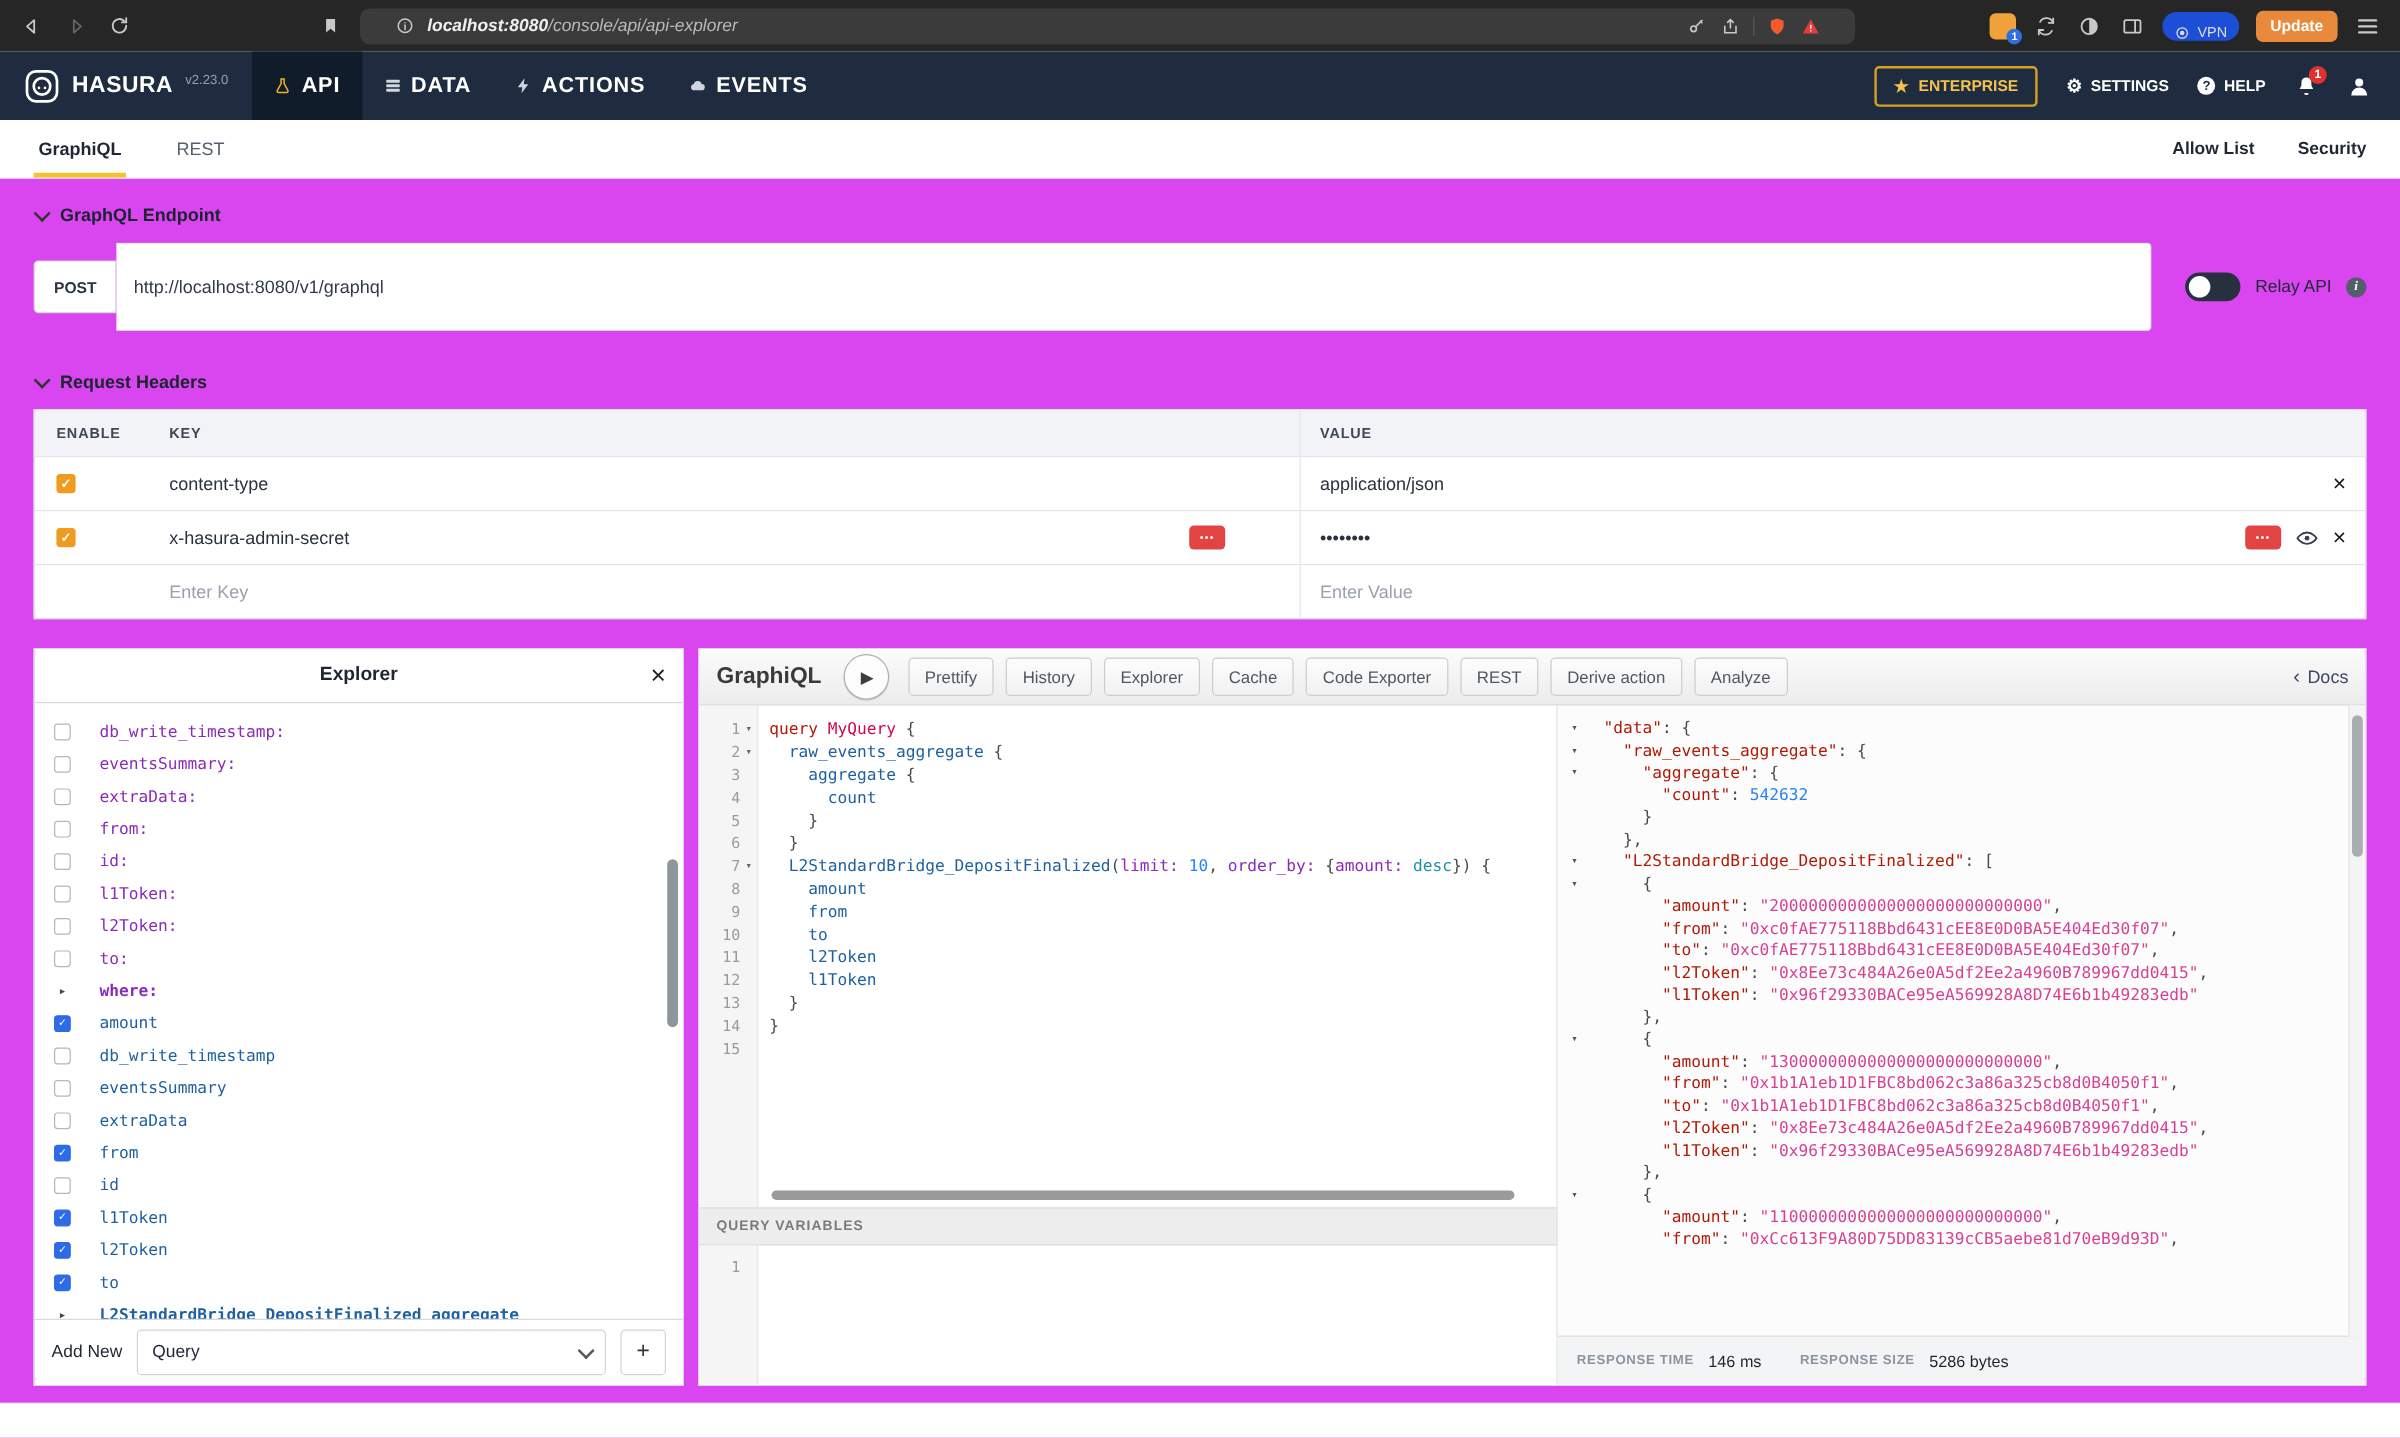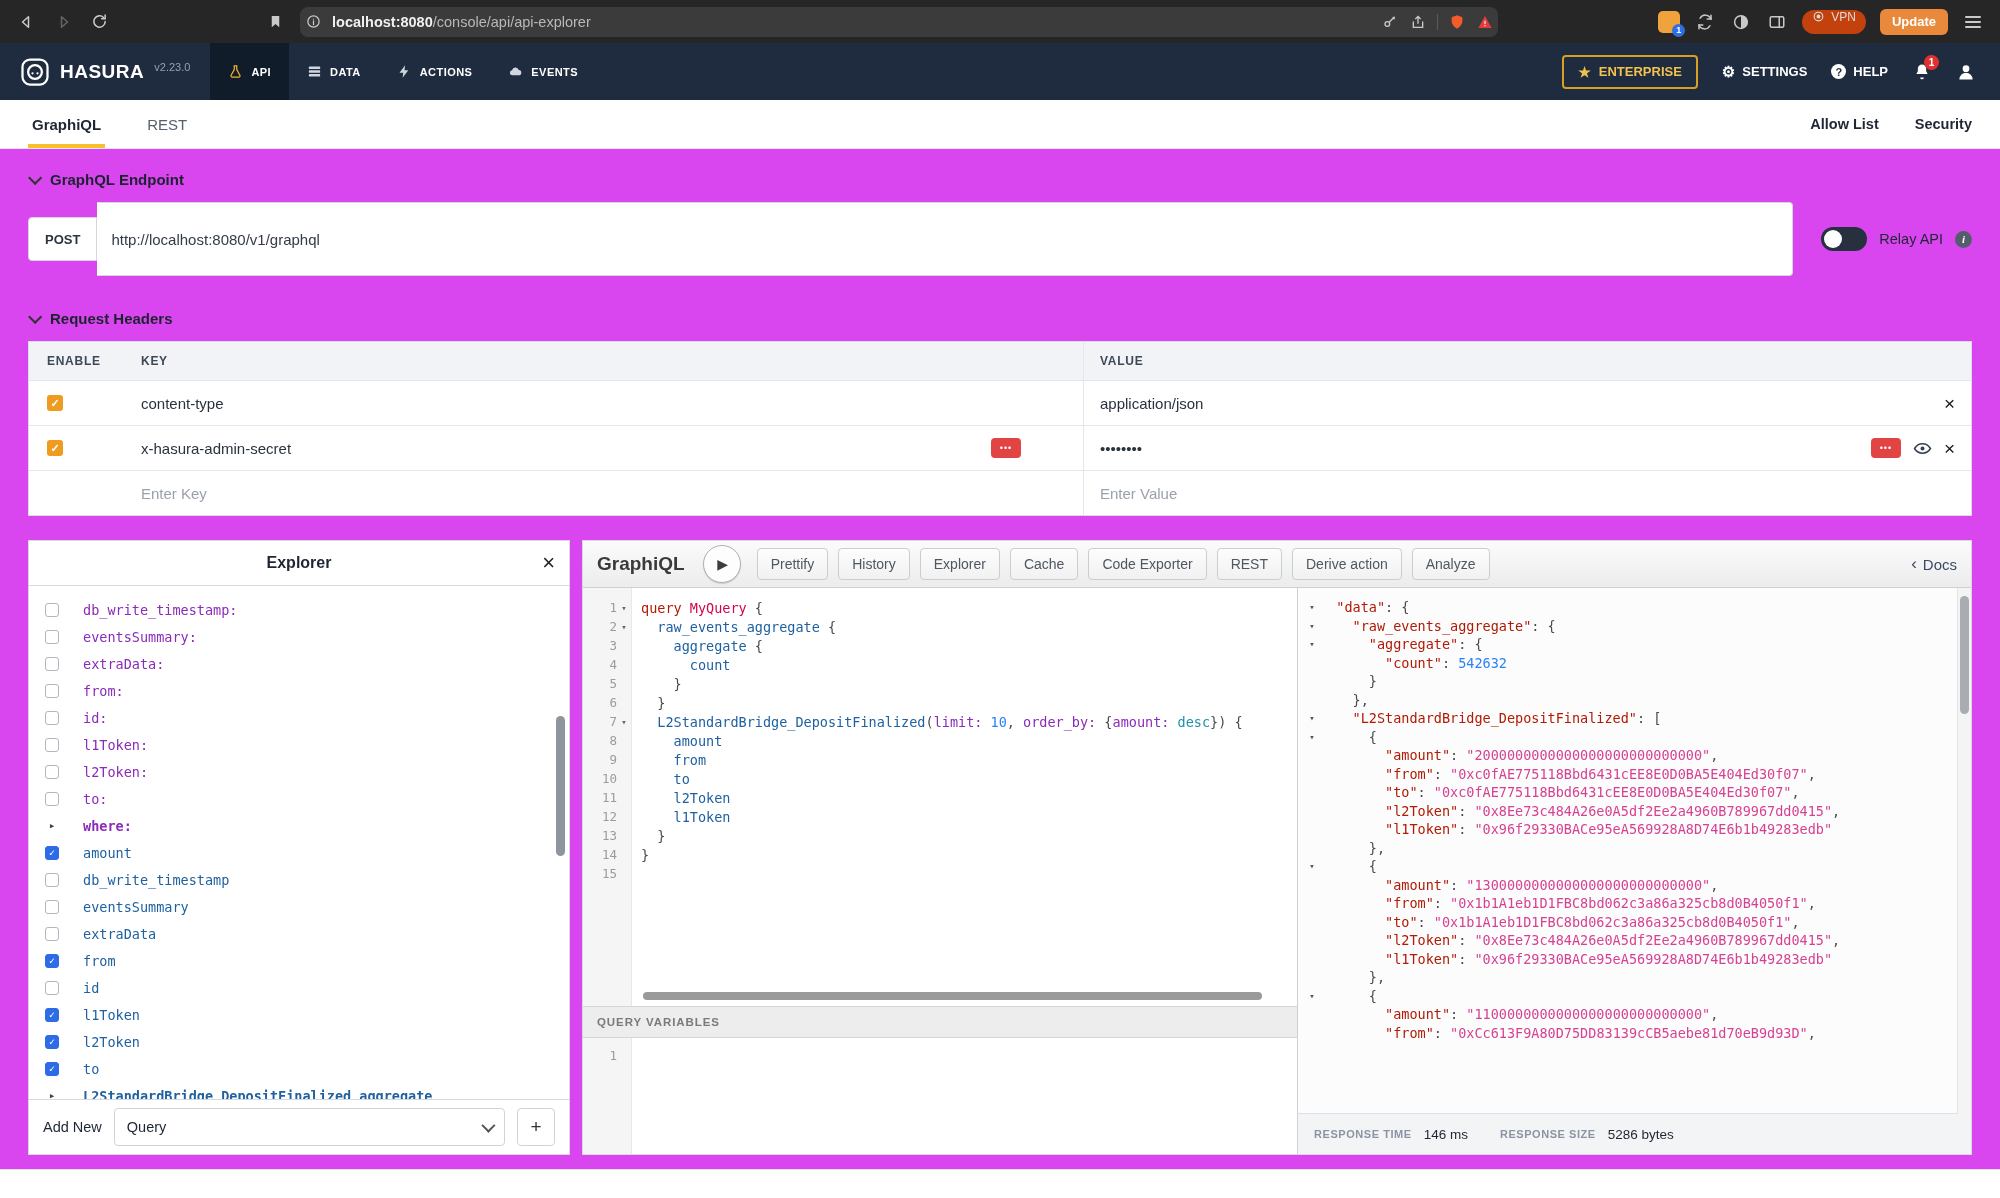--- a/index.html
+++ b/index.html
@@ -5,40 +5,40 @@
   html,body{margin:0;padding:0;background:#fff;}
   body{width:2000px;height:1198px;overflow:hidden;font-family:"Liberation Sans",sans-serif;-webkit-font-smoothing:antialiased;}
   .screen{width:2000px;height:1198px;display:flex;flex-direction:column;}
 
   
   .browser-bar{height:43px;flex:none;background:#262626;display:flex;align-items:center;padding:0 16px;gap:14px;color:#c9c9c9;}
   .bicon{width:22px;height:22px;display:flex;align-items:center;justify-content:center;color:#c9c9c9;flex:none;}
   .bicon.sm{width:18px;height:18px;}
   .dim{opacity:.38;}
   .bookmark-gap{margin-left:140px;}
-  .url-pill{width:1190px;height:30px;background:#3b3b3b;border-radius:8px;display:flex;align-items:center;padding:0 4px;gap:10px;flex:none;}
+  .url-pill{width:1190px;height:30px;background:#3b3b3b;border-radius:8px;display:flex;align-items:center;padding:0 28px;gap:10px;flex:none;font-style:italic;}
   .url-text{flex:1;font-size:14.5px;color:#b9b9b9;white-space:nowrap;overflow:hidden;}
   .url-text b{color:#f0f0f0;font-weight:700;}
   .vsep{width:1px;height:16px;background:#5a5a5a;flex:none;}
   .spacer{flex:1;}
   .ext-icon{position:relative;width:22px;height:22px;background:#f0a33c;border-radius:5px;flex:none;}
   .ext-badge{position:absolute;right:-5px;bottom:-4px;background:#2f6fe0;color:#fff;font-style:normal;font-size:9px;min-width:13px;height:13px;border-radius:7px;display:flex;align-items:center;justify-content:center;font-weight:700;}
-  .vpn-pill{height:24px;padding:0 10px;background:#c2410c;border-radius:12px;color:#ddd;font-size:12px;display:flex;gap:6px;align-items:flex-start;flex:none;}
+  .vpn-pill{height:24px;padding:0 10px;background:#1d4ed8;border-radius:12px;color:#ddd;font-size:12px;display:flex;gap:6px;align-items:flex-end;flex:none;}
   .update-btn{height:26px;padding:0 12px;background:#e9893b;color:#fff;font-size:13px;font-weight:700;border-radius:6px;display:flex;align-items:center;flex:none;}
   .bars{display:flex;flex-direction:column;gap:3px;}
   .bars i{display:block;width:16px;height:2px;background:#c9c9c9;border-radius:1px;}
 
   
   .hasura-nav{height:57px;flex:none;background:#1f2c40;display:flex;align-items:stretch;padding-left:14px;}
   .logo-wrap{display:flex;align-items:center;gap:10px;padding:0 20px 0 6px;}
   .logo-box{width:30px;height:30px;color:#fff;}
   .brand{color:#fff;font-weight:700;font-size:19px;letter-spacing:.5px;}
   .version{color:#92a0b3;font-size:11px;transform:translateY(-5px);}
   .main-nav-items{display:flex;align-items:stretch;}
-  .nav-item{display:flex;align-items:center;gap:8px;padding:0 18px;color:#fff;font-size:11px;font-weight:700;letter-spacing:.04em;cursor:default;}
+  .nav-item{display:flex;align-items:center;gap:8px;padding:0 18px;color:#fff;font-size:18px;font-weight:700;letter-spacing:.04em;cursor:default;}
   .nav-item.active{background:#111c2b;}
   .nav-icon{width:15px;height:15px;color:#cfd6df;display:flex;align-items:center;}
   .nav-item.active .nav-icon{color:#f0b429;}
   .nav-right{margin-left:auto;display:flex;align-items:center;gap:24px;padding-right:24px;}
   .enterprise-btn{border:2px solid #d7a022;color:#f2c14e;padding:7px 14px;border-radius:4px;font-weight:700;font-size:13px;display:flex;gap:8px;align-items:center;}
   .star{color:#f2c14e;font-size:14px;}
   .nav-link{color:#fff;font-weight:700;font-size:13px;display:flex;gap:7px;align-items:center;}
   .gear-glyph{font-size:15px;}
   .help-circle{width:15px;height:15px;border-radius:50%;background:#fff;color:#1f2c40;font-size:11px;font-weight:700;display:flex;align-items:center;justify-content:center;}
   .bell-wrap{position:relative;width:20px;height:20px;color:#fff;}

